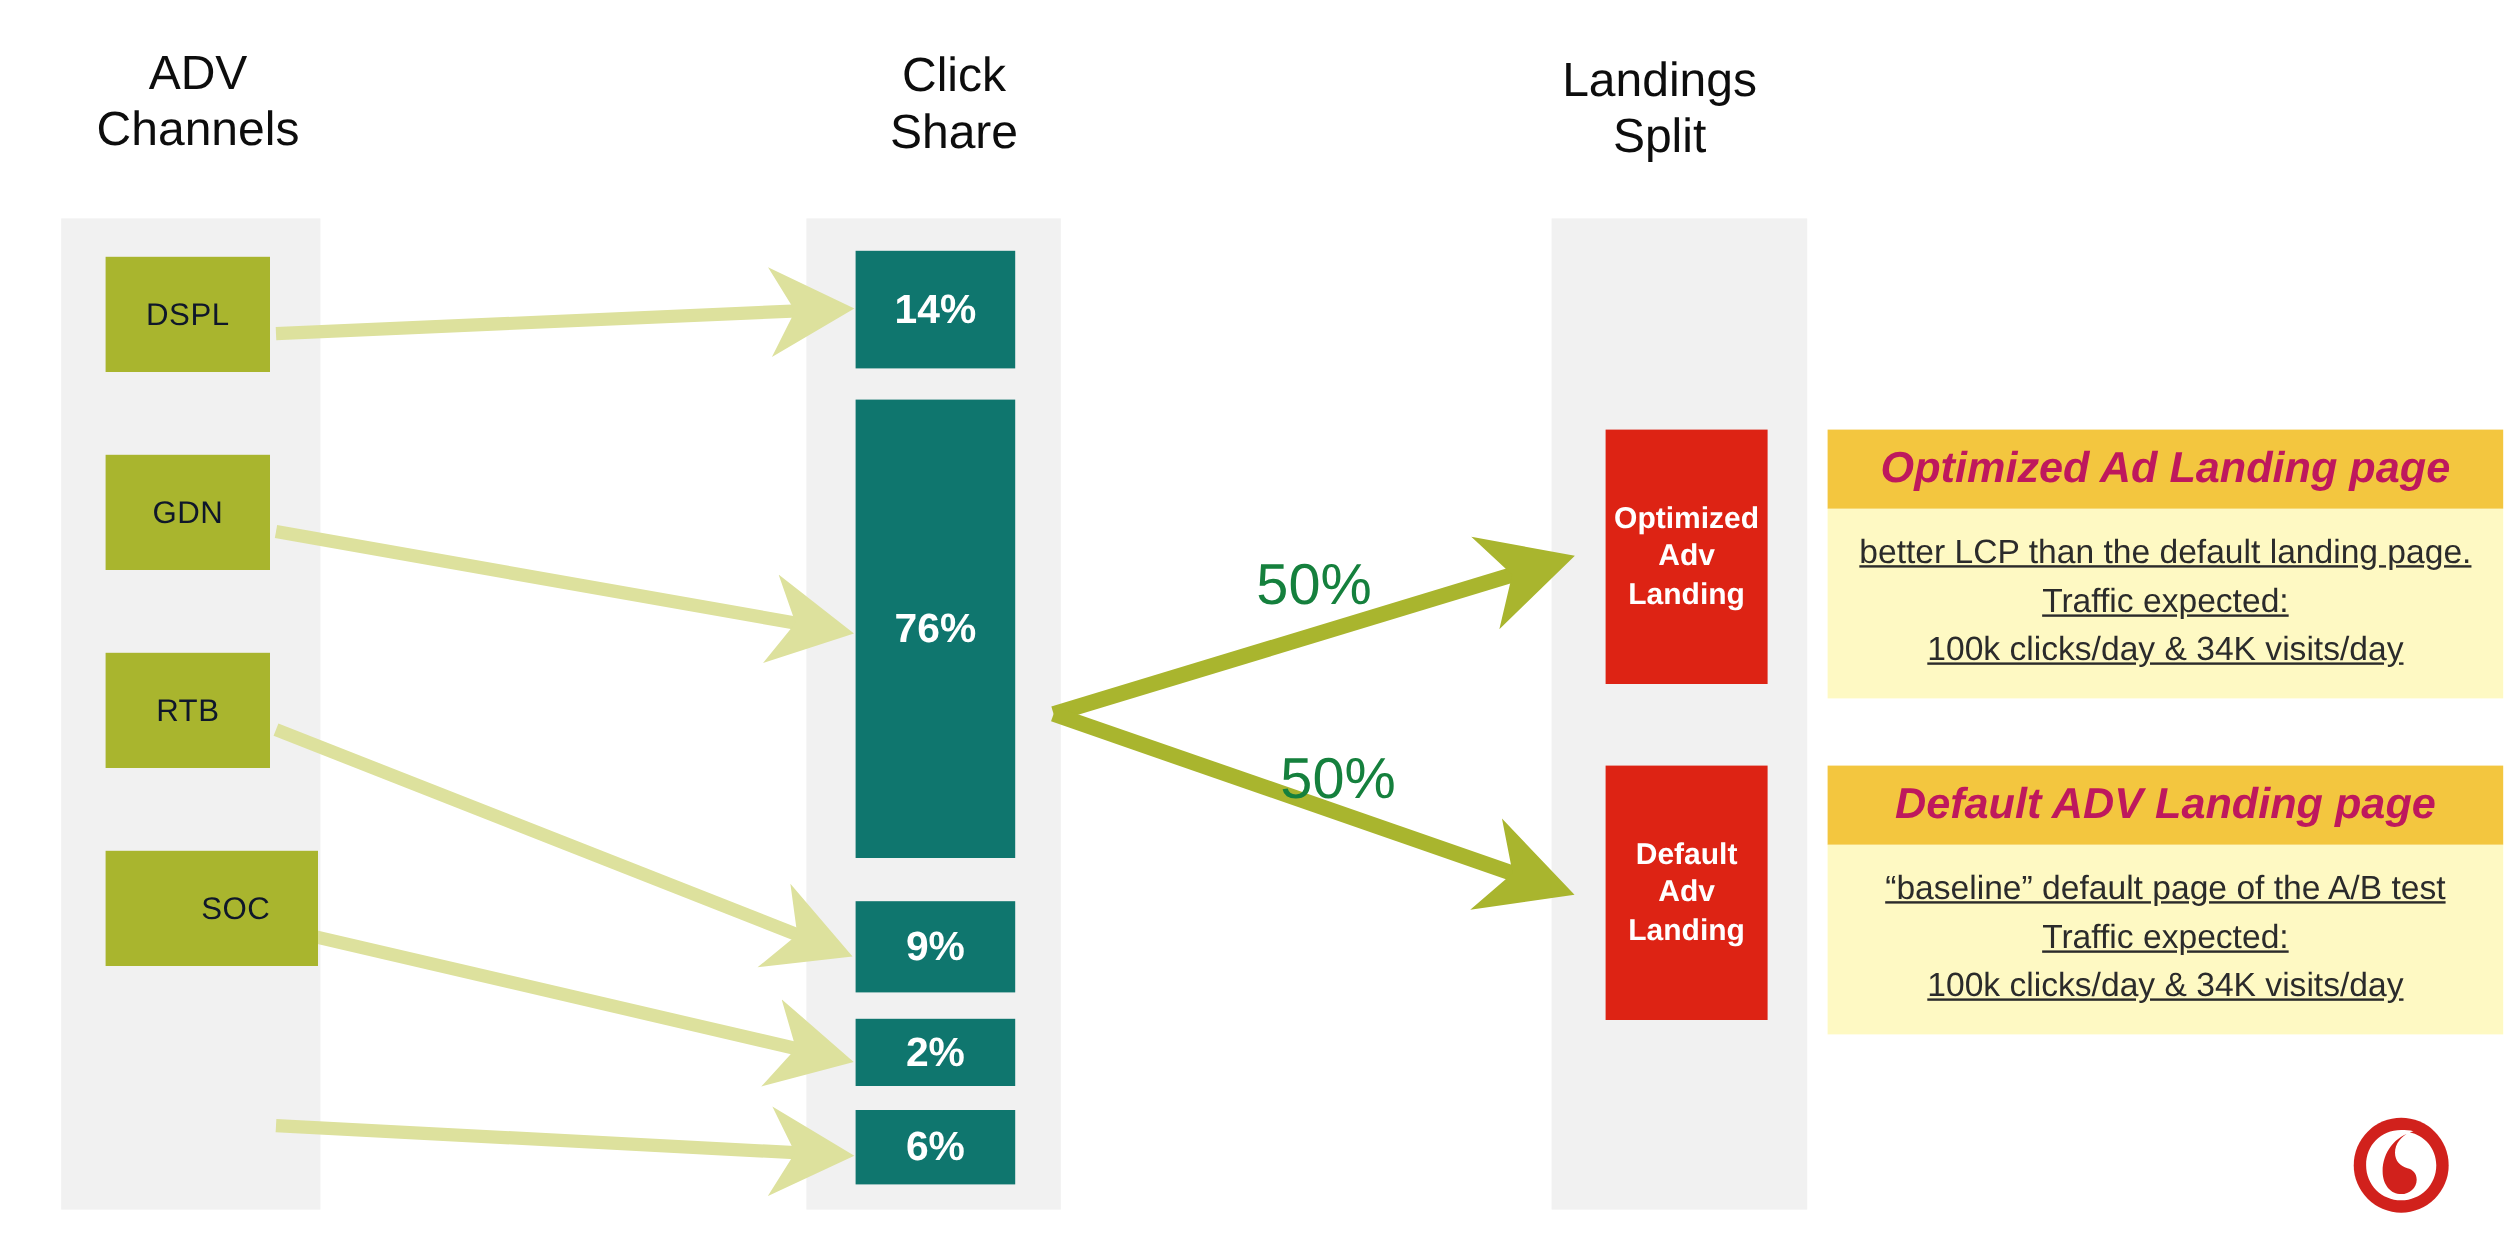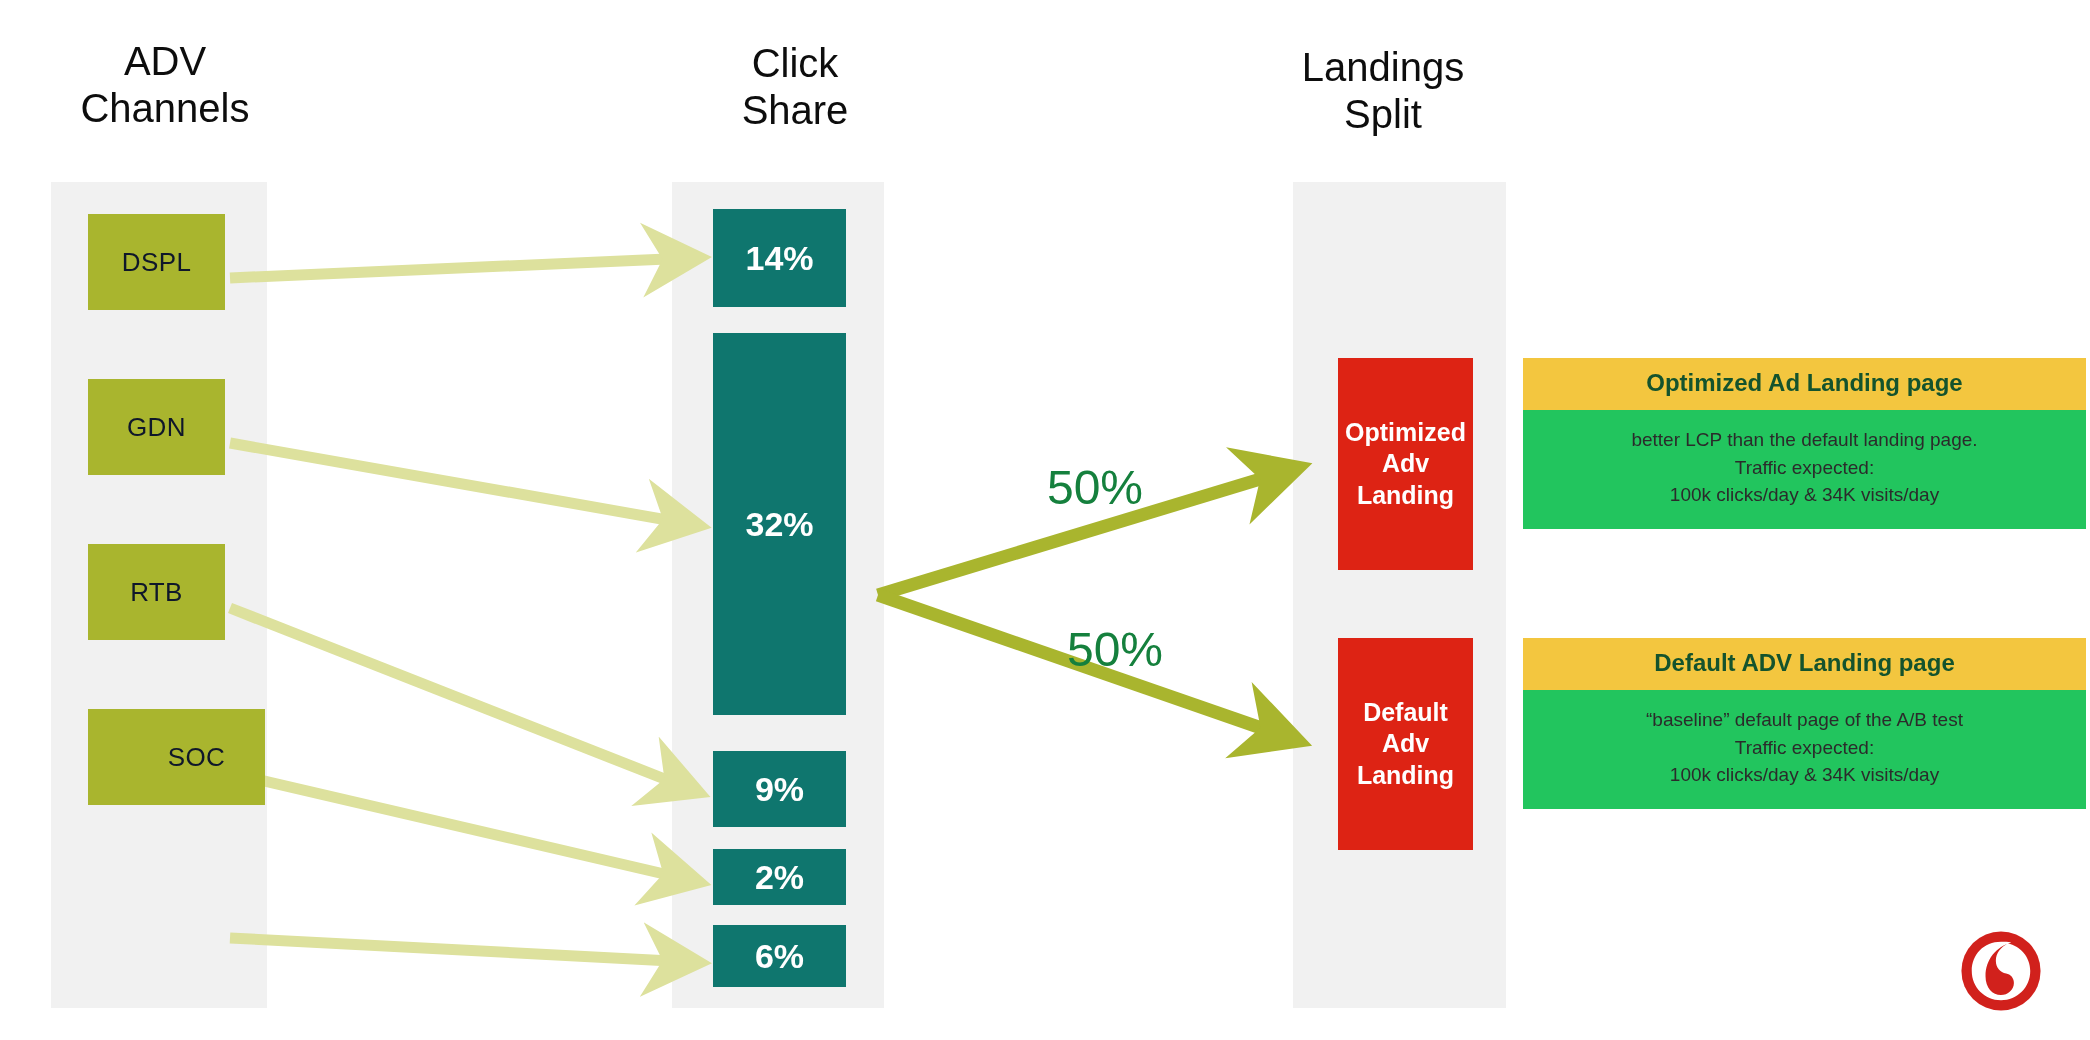--- a/index.html
+++ b/index.html
@@ -87,36 +87,38 @@
     white-space: pre-line;
   }
 
   
   .info-card {
     position: absolute;
     width: 563px;
   }
   .info-card-title {
     background: #f3c63f;
-    color: #14532d;
-    font-size: 24px;
+    color: #be185d;
+    font-size: 36px;
     font-weight: bold;
     text-align: center;
     padding: 11px 6px 13px 6px;
     box-sizing: border-box;
+    font-style: italic;
   }
   .info-card-body {
-    background: #22c55e;
+    background: #fef9c3;
     color: #2b2b2b;
-    font-size: 19px;
+    font-size: 28px;
     line-height: 1.45;
     text-align: center;
     padding: 16px 10px 20px 10px;
     box-sizing: border-box;
     white-space: pre-line;
+    text-decoration: underline;
   }
   #card-optimized { left: 1523px; top: 358px; }
   #card-default   { left: 1523px; top: 638px; }
 
   
   .split-label {
     position: absolute;
     font-size: 48px;
     color: #15803d;
     font-weight: 400;
@@ -195,21 +197,21 @@
     <span>RTB</span>
   </div>
   <div class="channel-box" style="left:88px; top:709px; width:137px; height:96px;padding-left:40px;">
     <span>SOC</span>
   </div>
 
   <div class="share-bar" style="left:713px; top:209px; width:133px; height:98px;">
     <span>14%</span>
   </div>
   <div class="share-bar" style="left:713px; top:333px; width:133px; height:382px;">
-    <span>32%</span>
+    <span>76%</span>
   </div>
   <div class="share-bar" style="left:713px; top:751px; width:133px; height:76px;">
     <span>9%</span>
   </div>
   <div class="share-bar" style="left:713px; top:849px; width:133px; height:56px;">
     <span>2%</span>
   </div>
   <div class="share-bar" style="left:713px; top:925px; width:133px; height:62px;">
     <span>6%</span>
   </div>

